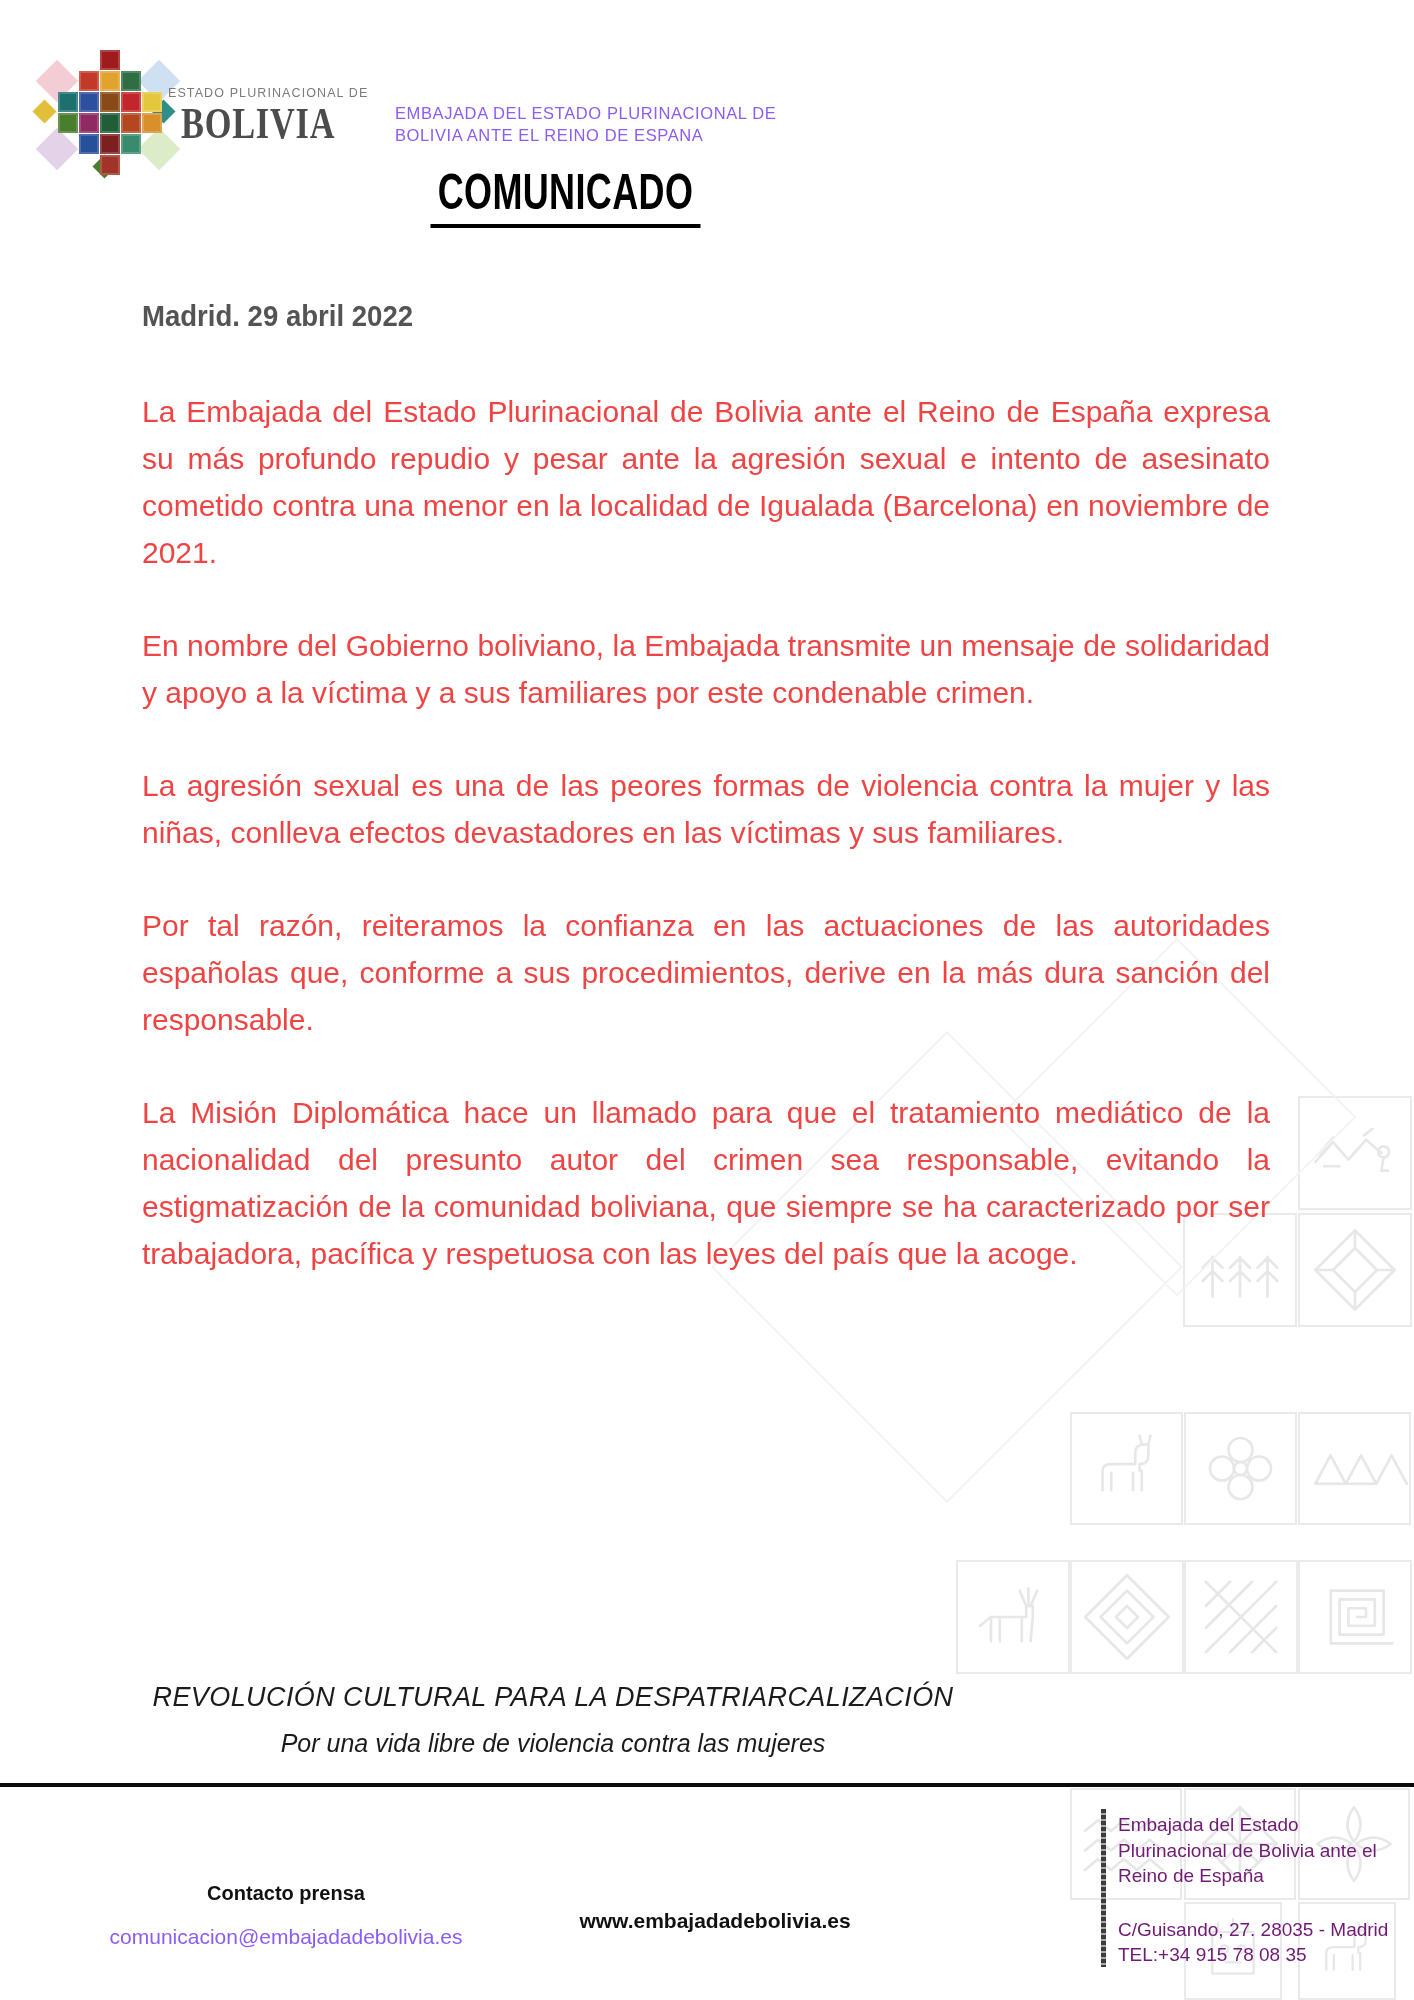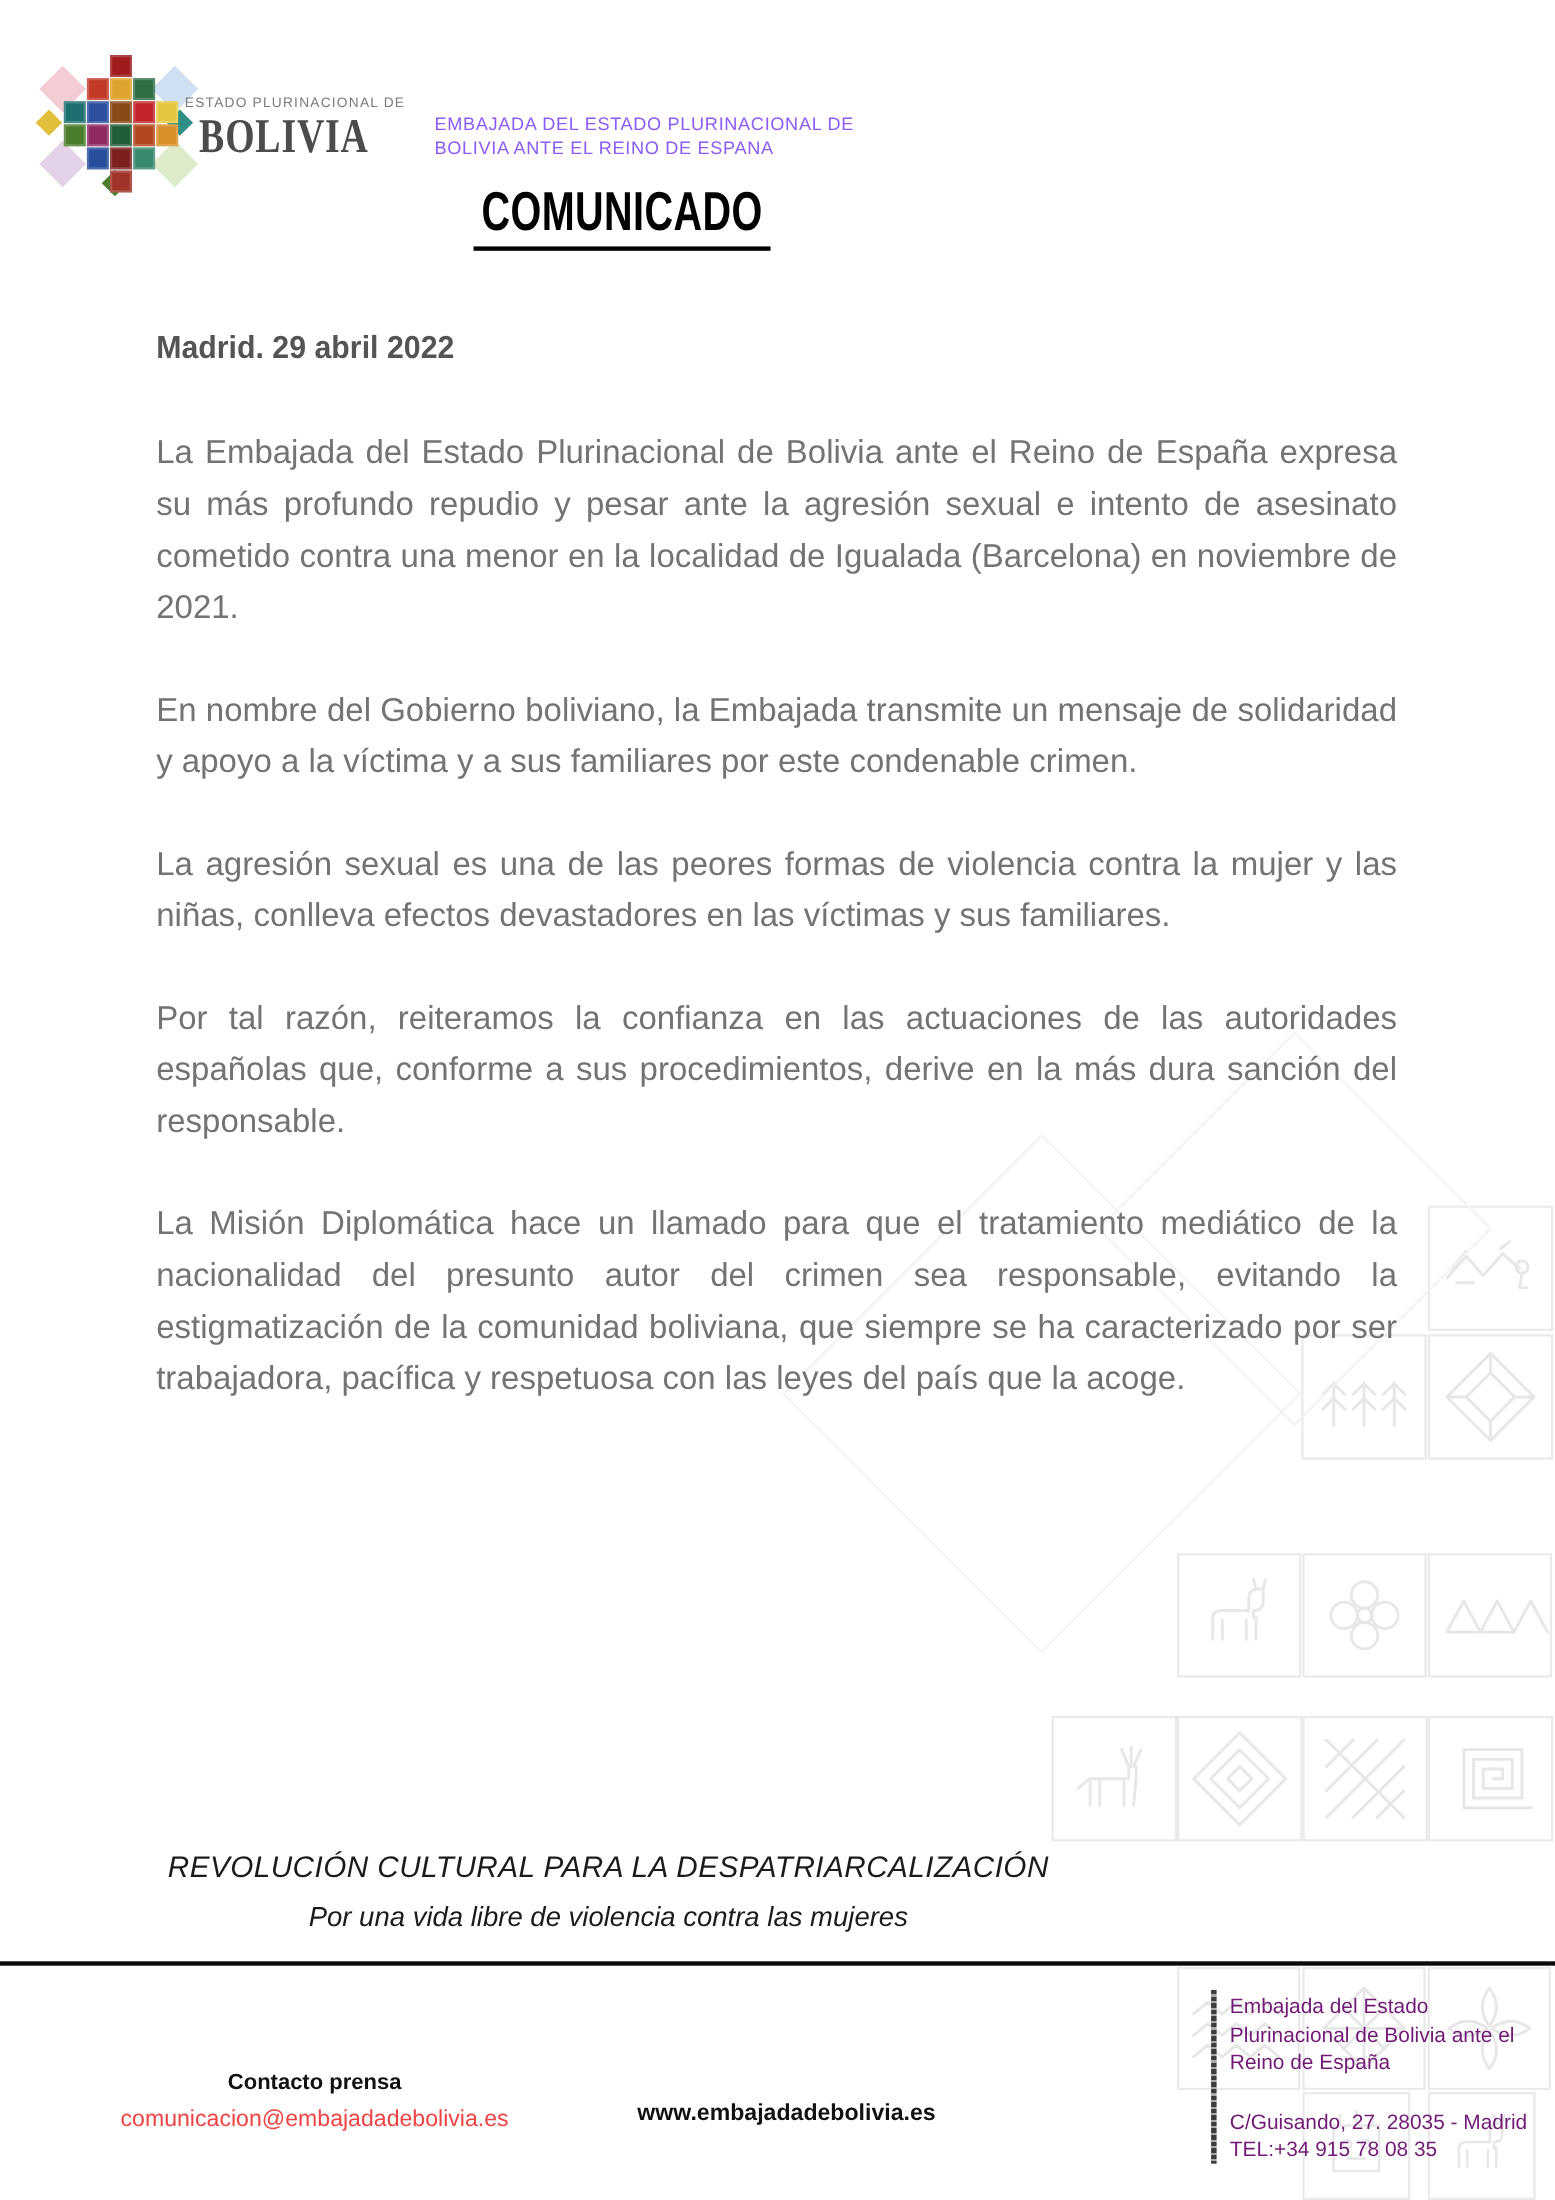--- a/index.html
+++ b/index.html
@@ -28,32 +28,32 @@
            letter-spacing:.6px;color:#8b5cf6;white-space:nowrap;}
 
   
   .title-wrap{position:absolute;left:0;top:163px;width:1130px;text-align:center;z-index:1;}
   .title{display:inline-block;font-weight:bold;font-size:50px;letter-spacing:.5px;color:#000;
          border-bottom:4px solid #000;padding:0 10px 3px;transform:scaleX(.72);transform-origin:center top;
          white-space:nowrap;}
   .dateline{position:absolute;left:142px;top:300px;font-weight:bold;font-size:29px;color:#545454;
             transform:scaleX(.95);transform-origin:left top;z-index:1;}
   .bodytext{position:absolute;left:142px;top:388px;width:1128px;z-index:1;}
-  .bodytext p{margin:0 0 46px 0;font-size:30px;line-height:47px;text-align:justify;color:#737373;}
+  .bodytext p{margin:0 0 46px 0;font-size:30px;line-height:47px;text-align:justify;color:#ef4444;}
 
   
   .slogan{position:absolute;left:0;top:1682px;width:1106px;text-align:center;z-index:1;color:#1b1b1b;font-style:italic;}
   .slogan1{font-size:27px;letter-spacing:.4px;line-height:30px;margin-bottom:17px;}
   .slogan2{font-size:25px;line-height:28px;}
 
   
   .footer-rule{position:absolute;left:0;top:1783px;width:1414px;height:4px;background:#0b0b0b;z-index:2;}
   .contact{position:absolute;left:36px;top:1882px;width:500px;text-align:center;z-index:2;}
   .contact-h{font-weight:bold;font-size:20px;color:#111;}
-  .contact-e{font-size:21px;color:#ef4444;margin-top:10px;}
+  .contact-e{font-size:21px;color:#8b5cf6;margin-top:20px;}
   .website{position:absolute;left:465px;top:1909px;width:500px;text-align:center;font-weight:bold;
            font-size:21px;color:#111;z-index:2;}
   .fsep{position:absolute;left:1101px;top:1809px;width:5px;height:158px;z-index:2;
         background:repeating-linear-gradient(180deg,#3c3c3c 0 4px,#a9a9a9 4px 6px);}
   .fright{position:absolute;left:1118px;top:1812px;width:282px;font-size:19px;line-height:25.5px;
           color:#701a75;z-index:2;}
   .fright .gap{height:28px;}
 </style>
 </head>
 <body>

